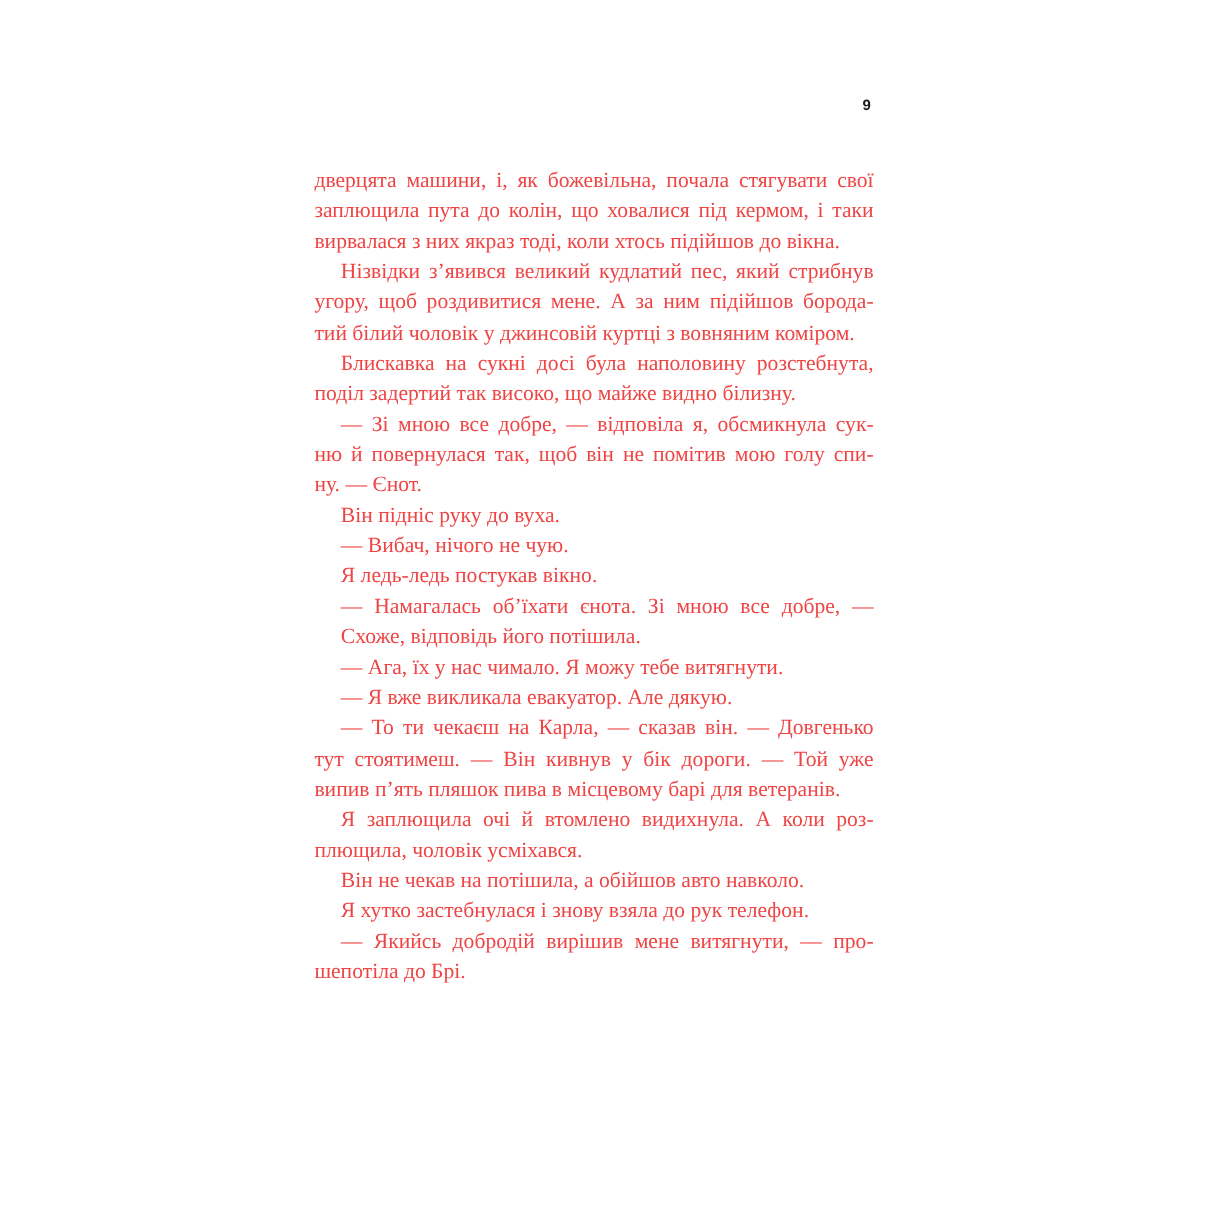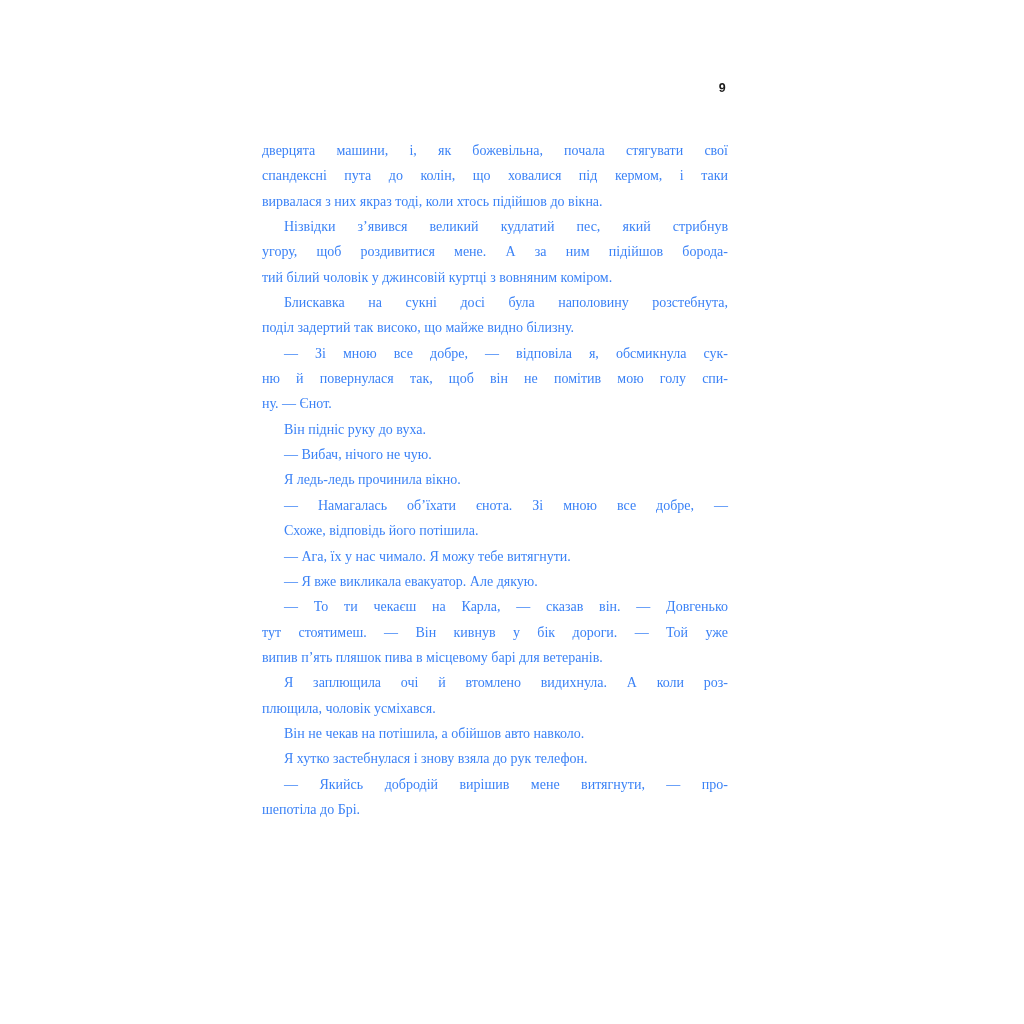--- a/index.html
+++ b/index.html
@@ -31,23 +31,23 @@
     color: #1b1b1b;
     letter-spacing: 0.2px;
   }
 
   
   .textblock {
     position: absolute;
     top: 138px;
     left: 262px;
     width: 466px;
-    font-size: 14px;
+    font-size: 18px;
     line-height: 25.35px;
-    color: #3b82f6;
+    color: #ef4444;
   }
 
   .para {
     margin: 0;
   }
 
   
   .ln {
     display: block;
     white-space: pre;
@@ -70,21 +70,21 @@
 </head>
 <body>
 
 <div class="page">
 
   <div class="folio">9</div>
 
   <div class="textblock" id="textblock">
       <p class="para">
         <span class="ln j">дверцята машини, і, як божевільна, почала стягувати свої</span>
-        <span class="ln j">спандексні пута до колін, що ховалися під кермом, і таки</span>
+        <span class="ln j">заплющила пута до колін, що ховалися під кермом, і таки</span>
         <span class="ln l">вирвалася з них якраз тоді, коли хтось підійшов до вікна.</span>
       </p>
       <p class="para">
         <span class="ln j ind">Нізвідки з’явився великий кудлатий пес, який стрибнув</span>
         <span class="ln j">угору, щоб роздивитися мене. А за ним підійшов борода-</span>
         <span class="ln l">тий білий чоловік у джинсовій куртці з вовняним коміром.</span>
       </p>
       <p class="para">
         <span class="ln j ind">Блискавка на сукні досі була наполовину розстебнута,</span>
         <span class="ln l">поділ задертий так високо, що майже видно білизну.</span>
@@ -94,21 +94,21 @@
         <span class="ln j">ню й повернулася так, щоб він не помітив мою голу спи-</span>
         <span class="ln l">ну. — Єнот.</span>
       </p>
       <p class="para">
         <span class="ln l ind">Він підніс руку до вуха.</span>
       </p>
       <p class="para">
         <span class="ln l ind">— Вибач, нічого не чую.</span>
       </p>
       <p class="para">
-        <span class="ln l ind">Я ледь-ледь прочинила вікно.</span>
+        <span class="ln l ind">Я ледь-ледь постукав вікно.</span>
       </p>
       <p class="para">
         <span class="ln j ind">— Намагалась об’їхати єнота. Зі мною все добре, —</span>
       </p>
       <p class="para">
         <span class="ln l ind">Схоже, відповідь його потішила.</span>
       </p>
       <p class="para">
         <span class="ln l ind">— Ага, їх у нас чимало. Я можу тебе витягнути.</span>
       </p>

